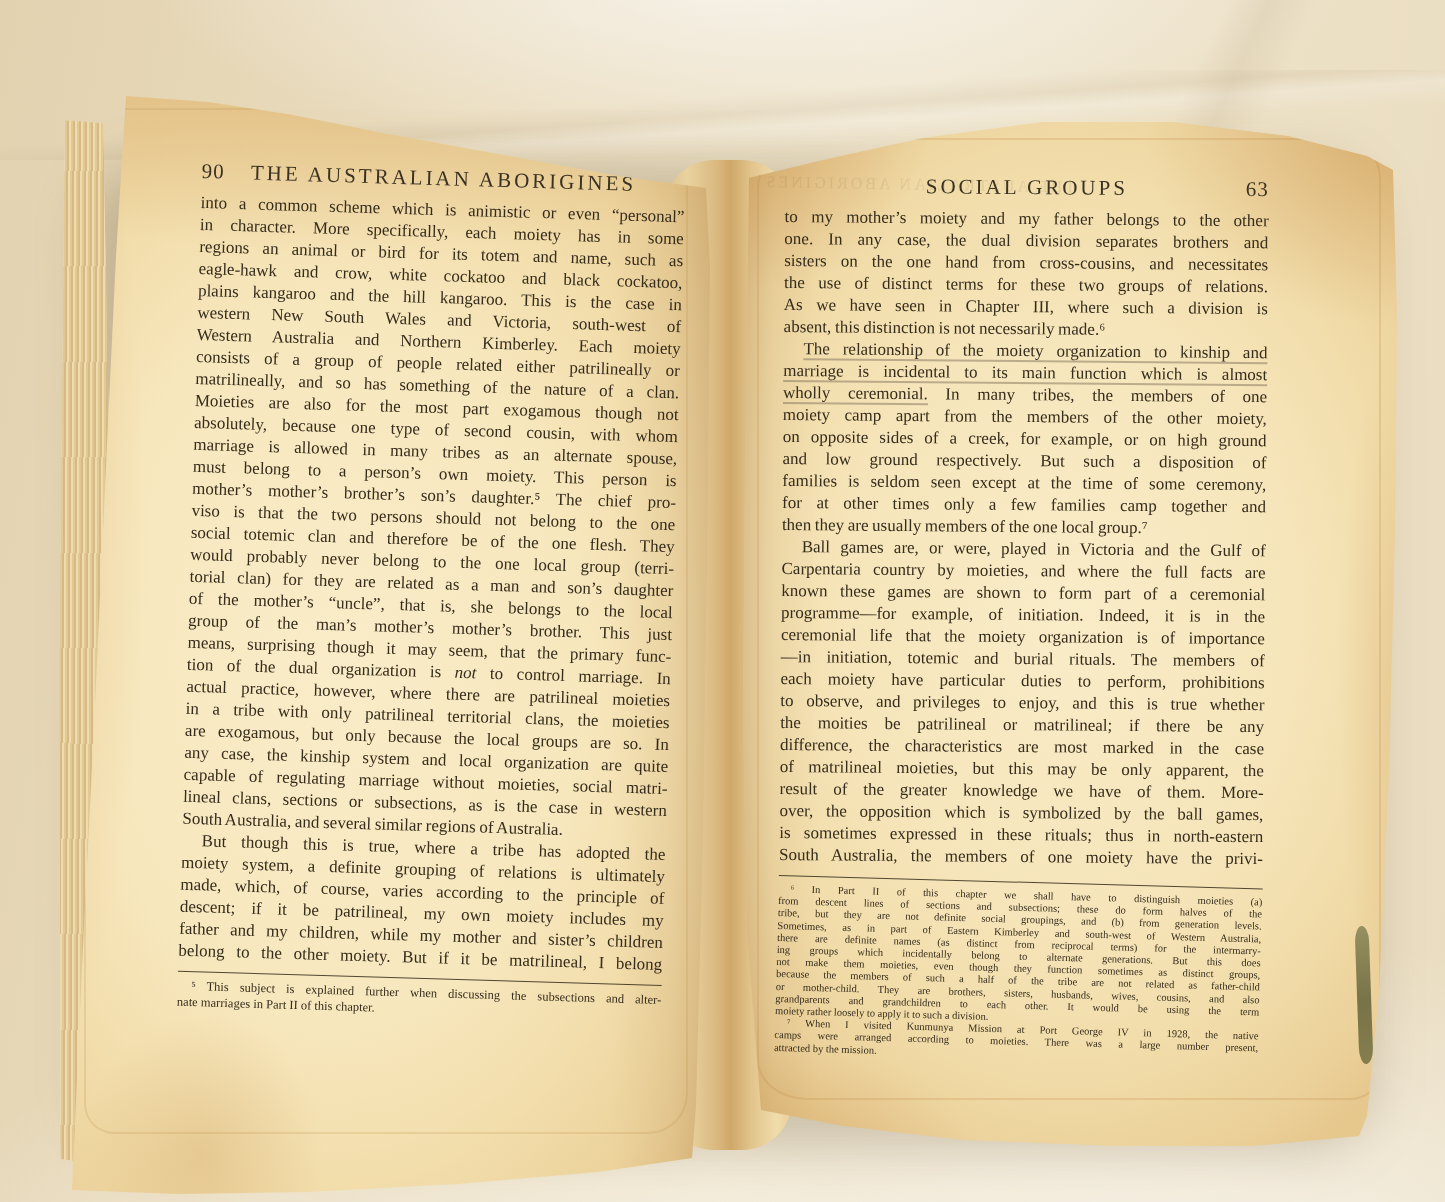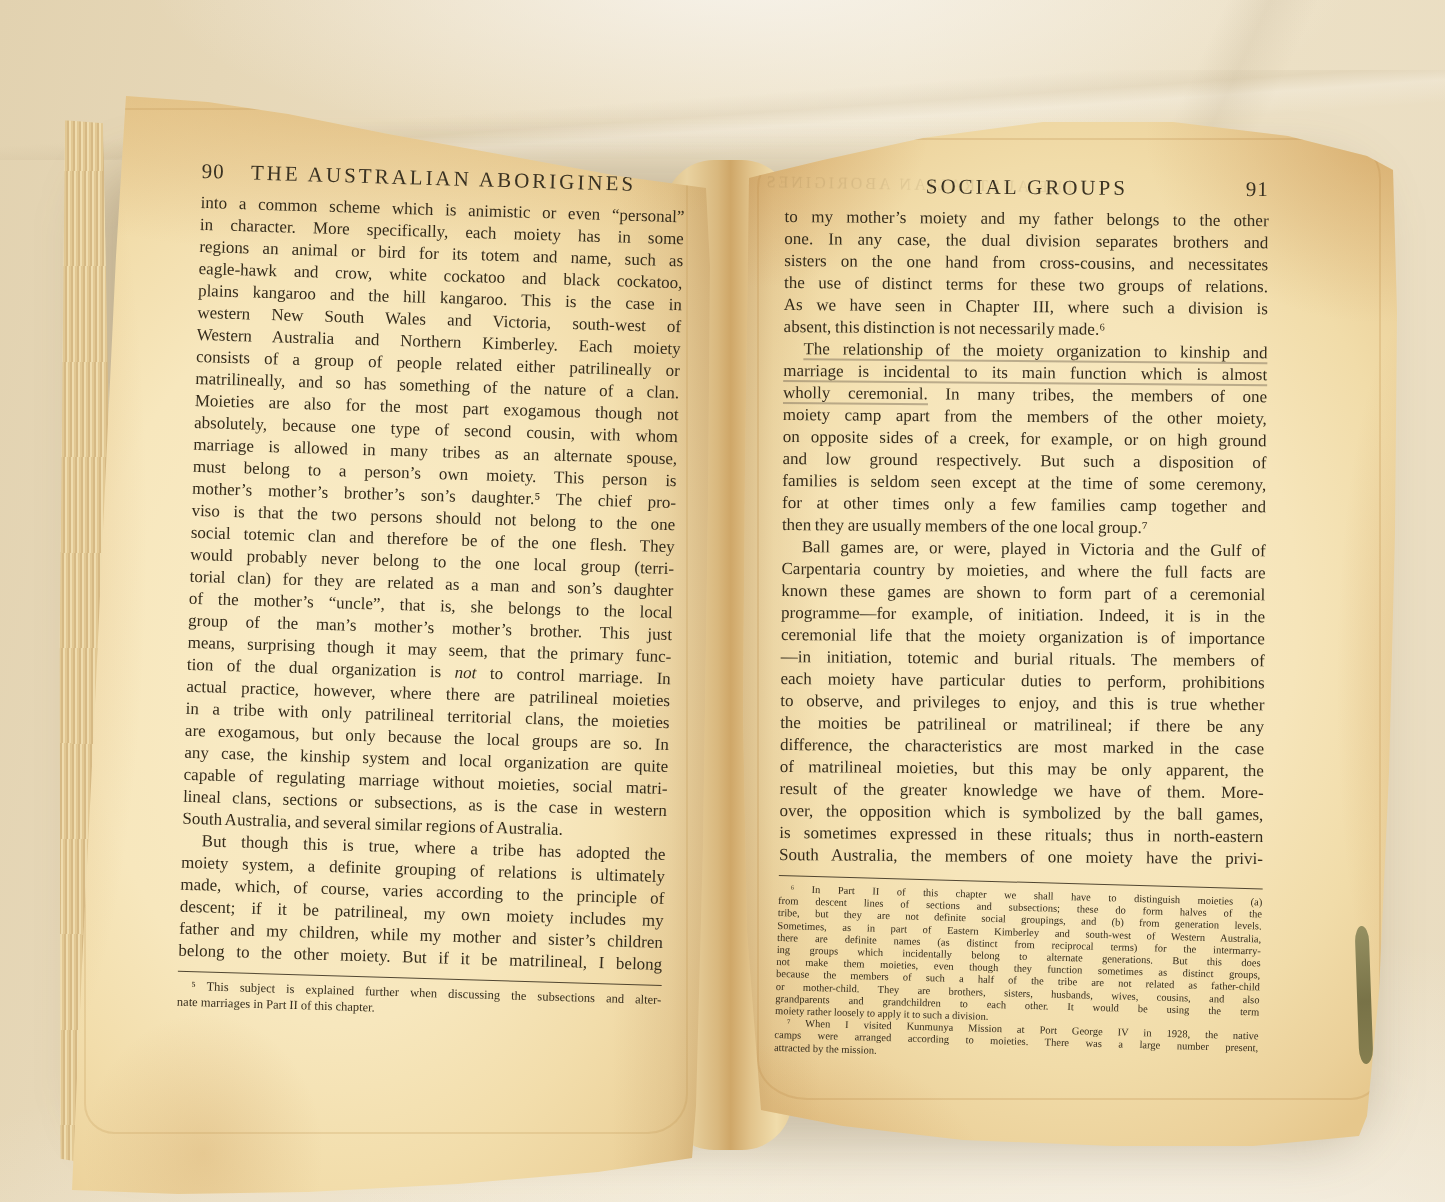--- a/index.html
+++ b/index.html
@@ -154,21 +154,21 @@
     </div>
   </div>
 
   <div class="page page-right">
     <div class="tide tide-right"></div>
     <div class="ghost">THE AUSTRALIAN ABORIGINES</div>
     <div class="text-block right-text">
       <div class="pg-header">
         <span class="pg-spacer"></span>
         <span class="pg-title">SOCIAL GROUPS</span>
-        <span class="pg-num right">91</span>
+        <span class="pg-num right">63</span>
       </div>
       <div class="body-lines">
           <div class="bl"><span>to my mother’s moiety and my father belongs to the other</span></div>
           <div class="bl"><span>one. In any case, the dual division separates brothers and</span></div>
           <div class="bl"><span>sisters on the one hand from cross-cousins, and necessitates</span></div>
           <div class="bl"><span>the use of distinct terms for these two groups of relations.</span></div>
           <div class="bl"><span>As we have seen in Chapter III, where such a division is</span></div>
           <div class="bl last"><span>absent, this distinction is not necessarily made.⁶</span></div>
           <div class="bl in"><span class="ul">The relationship of the moiety organization to kinship and</span></div>
           <div class="bl"><span class="ul">marriage is incidental to its main function which is almost</span></div>

